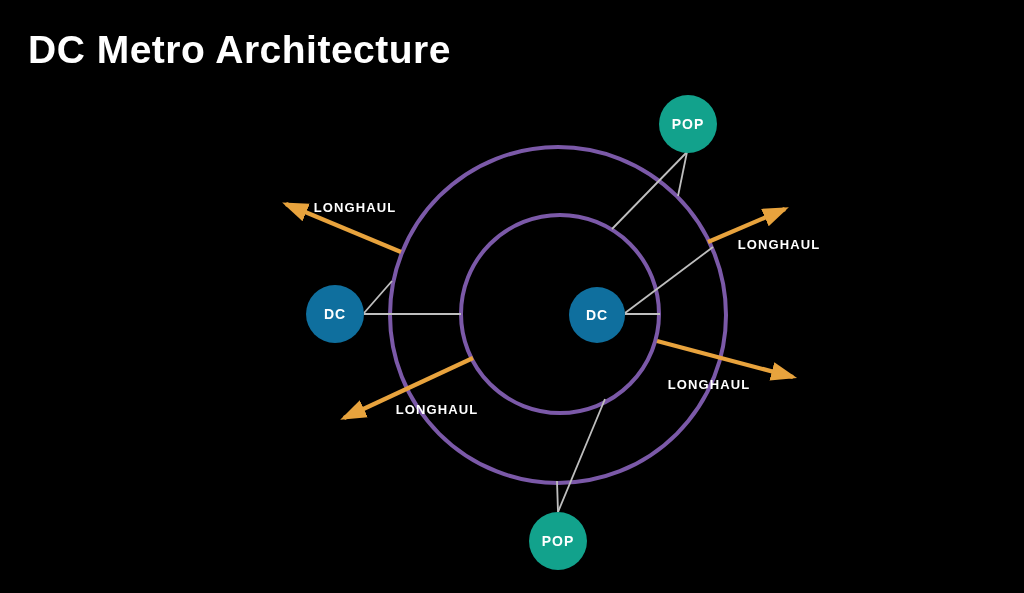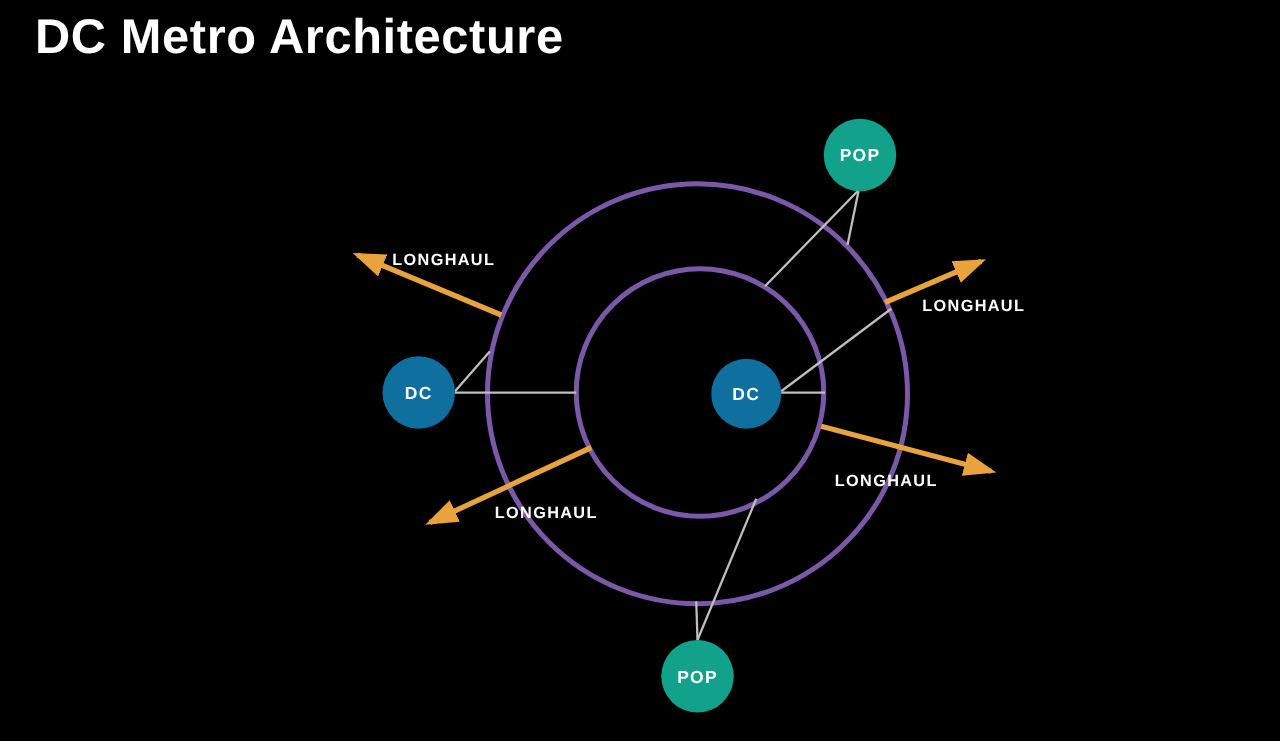--- a/index.html
+++ b/index.html
@@ -6,21 +6,21 @@
   body { font-family: "Liberation Sans", sans-serif; }
   .stage {
     position: relative;
     width: 1024px;
     height: 593px;
     overflow: hidden;
   }
   .page-title {
     position: absolute;
     left: 28px;
-    top: 8px;
+    top: 28px;
     margin: 0;
     font-size: 39px;
     font-weight: 600;
     letter-spacing: 0.5px;
     white-space: nowrap;
   }
   svg.diagram {
     position: absolute;
     left: 0;
     top: 0;

